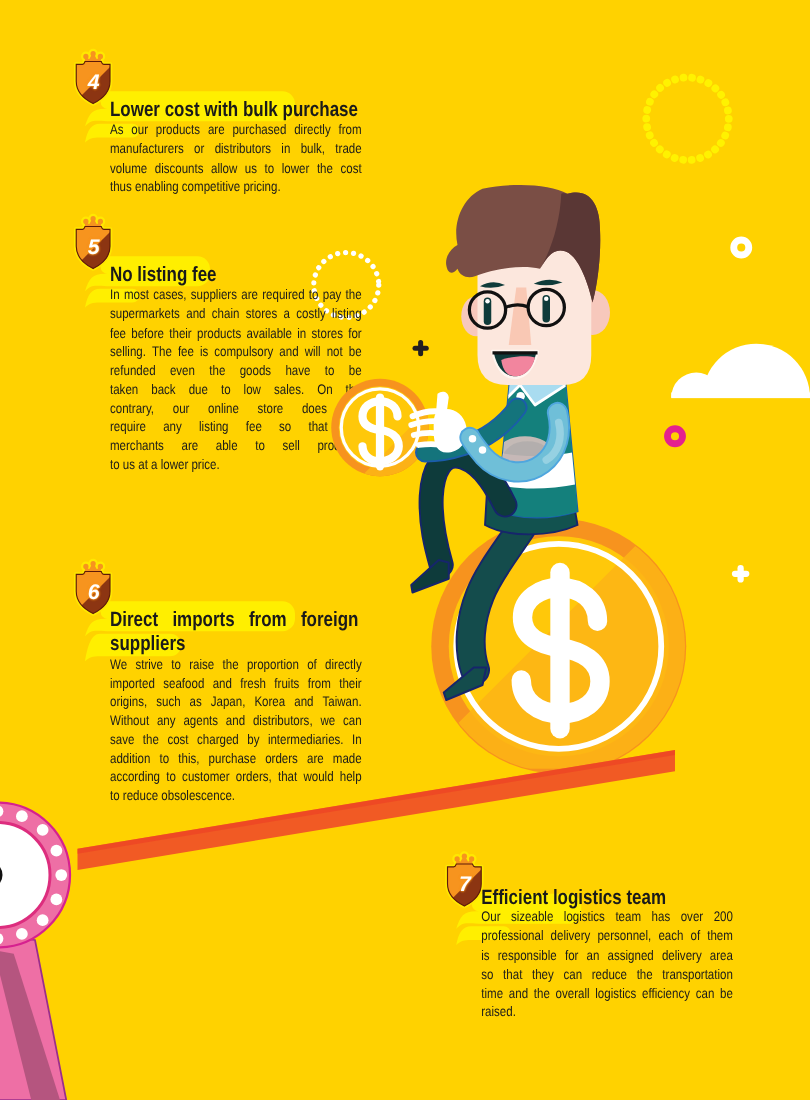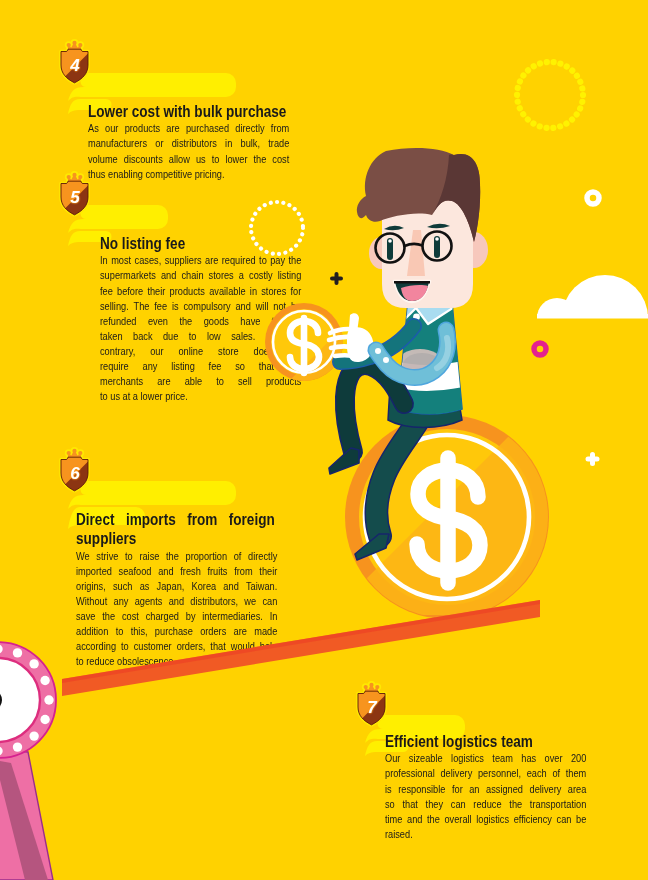--- a/index.html
+++ b/index.html
@@ -1,20 +1,20 @@
 <!DOCTYPE html>
 <html><head>
 <meta charset="utf-8">
 <style>
   html,body{margin:0;padding:0;background:#FFD200;}
   body{width:648px;height:880px;overflow:hidden;
        font-family:"Liberation Sans",sans-serif;}
   #page{position:relative;width:648px;height:880px;overflow:hidden;background:#FFD200;}
   svg.art{position:absolute;left:0;top:0;width:648px;height:880px;}
-  .sec{position:absolute;margin-top:24px;}
+  .sec{position:absolute;}
   .head{font-weight:bold;color:#1a1a1a;font-size:16.6px;line-height:19.4px;transform:scaleX(0.818);transform-origin:0 0;width:243px;}
   .head .ln{display:flex;justify-content:space-between;white-space:pre;}
   .head .ln.last,.head .ln.solo{display:block;}
   .para{color:#1a1a1a;font-size:11.1px;line-height:15.05px;transform:scaleX(0.832);transform-origin:0 0;width:242px;}
   .para .ln{display:flex;justify-content:space-between;white-space:pre;}
   .para .ln.last{display:block;}
   .badge-num{position:absolute;color:#fff;font-weight:bold;font-size:17px;text-align:center;line-height:20px;text-shadow:0 0 2px #F7941E,0 0 2px #F7941E,0 0 1px #F7941E;font-style:italic;}
 </style>
 </head>
 <body>
@@ -136,38 +136,38 @@
     <div class="head">
         <div class="ln last">Lower cost with bulk purchase</div>
       </div>
     <div class="para">
         <div class="ln"><span>As</span><span>our</span><span>products</span><span>are</span><span>purchased</span><span>directly</span><span>from</span></div>
         <div class="ln"><span>manufacturers</span><span>or</span><span>distributors</span><span>in</span><span>bulk,</span><span>trade</span></div>
         <div class="ln"><span>volume</span><span>discounts</span><span>allow</span><span>us</span><span>to</span><span>lower</span><span>the</span><span>cost</span></div>
         <div class="ln last">thus enabling competitive pricing.</div>
       </div>
   </div>
-  <div class="sec" style="left:100px;top:210px;">
+  <div class="sec" style="left:88px;top:210px;">
     <div class="head">
         <div class="ln last">No listing fee</div>
       </div>
     <div class="para">
         <div class="ln"><span>In</span><span>most</span><span>cases,</span><span>suppliers</span><span>are</span><span>required</span><span>to</span><span>pay</span><span>the</span></div>
         <div class="ln"><span>supermarkets</span><span>and</span><span>chain</span><span>stores</span><span>a</span><span>costly</span><span>listing</span></div>
         <div class="ln"><span>fee</span><span>before</span><span>their</span><span>products</span><span>available</span><span>in</span><span>stores</span><span>for</span></div>
         <div class="ln"><span>selling.</span><span>The</span><span>fee</span><span>is</span><span>compulsory</span><span>and</span><span>will</span><span>not</span><span>be</span></div>
         <div class="ln"><span>refunded</span><span>even</span><span>the</span><span>goods</span><span>have</span><span>to</span><span>be</span></div>
         <div class="ln"><span>taken</span><span>back</span><span>due</span><span>to</span><span>low</span><span>sales.</span><span>On</span><span>the</span></div>
         <div class="ln"><span>contrary,</span><span>our</span><span>online</span><span>store</span><span>does</span><span>not</span></div>
         <div class="ln"><span>require</span><span>any</span><span>listing</span><span>fee</span><span>so</span><span>that</span><span>our</span></div>
         <div class="ln"><span>merchants</span><span>are</span><span>able</span><span>to</span><span>sell</span><span>products</span></div>
         <div class="ln last">to us at a lower price.</div>
       </div>
   </div>
-  <div class="sec" style="left:76px;top:486px;">
+  <div class="sec" style="left:88px;top:486px;">
     <div class="head">
         <div class="ln"><span>Direct</span><span>imports</span><span>from</span><span>foreign</span></div>
         <div class="ln last">suppliers</div>
       </div>
     <div class="para">
         <div class="ln"><span>We</span><span>strive</span><span>to</span><span>raise</span><span>the</span><span>proportion</span><span>of</span><span>directly</span></div>
         <div class="ln"><span>imported</span><span>seafood</span><span>and</span><span>fresh</span><span>fruits</span><span>from</span><span>their</span></div>
         <div class="ln"><span>origins,</span><span>such</span><span>as</span><span>Japan,</span><span>Korea</span><span>and</span><span>Taiwan.</span></div>
         <div class="ln"><span>Without</span><span>any</span><span>agents</span><span>and</span><span>distributors,</span><span>we</span><span>can</span></div>
         <div class="ln"><span>save</span><span>the</span><span>cost</span><span>charged</span><span>by</span><span>intermediaries.</span><span>In</span></div>

